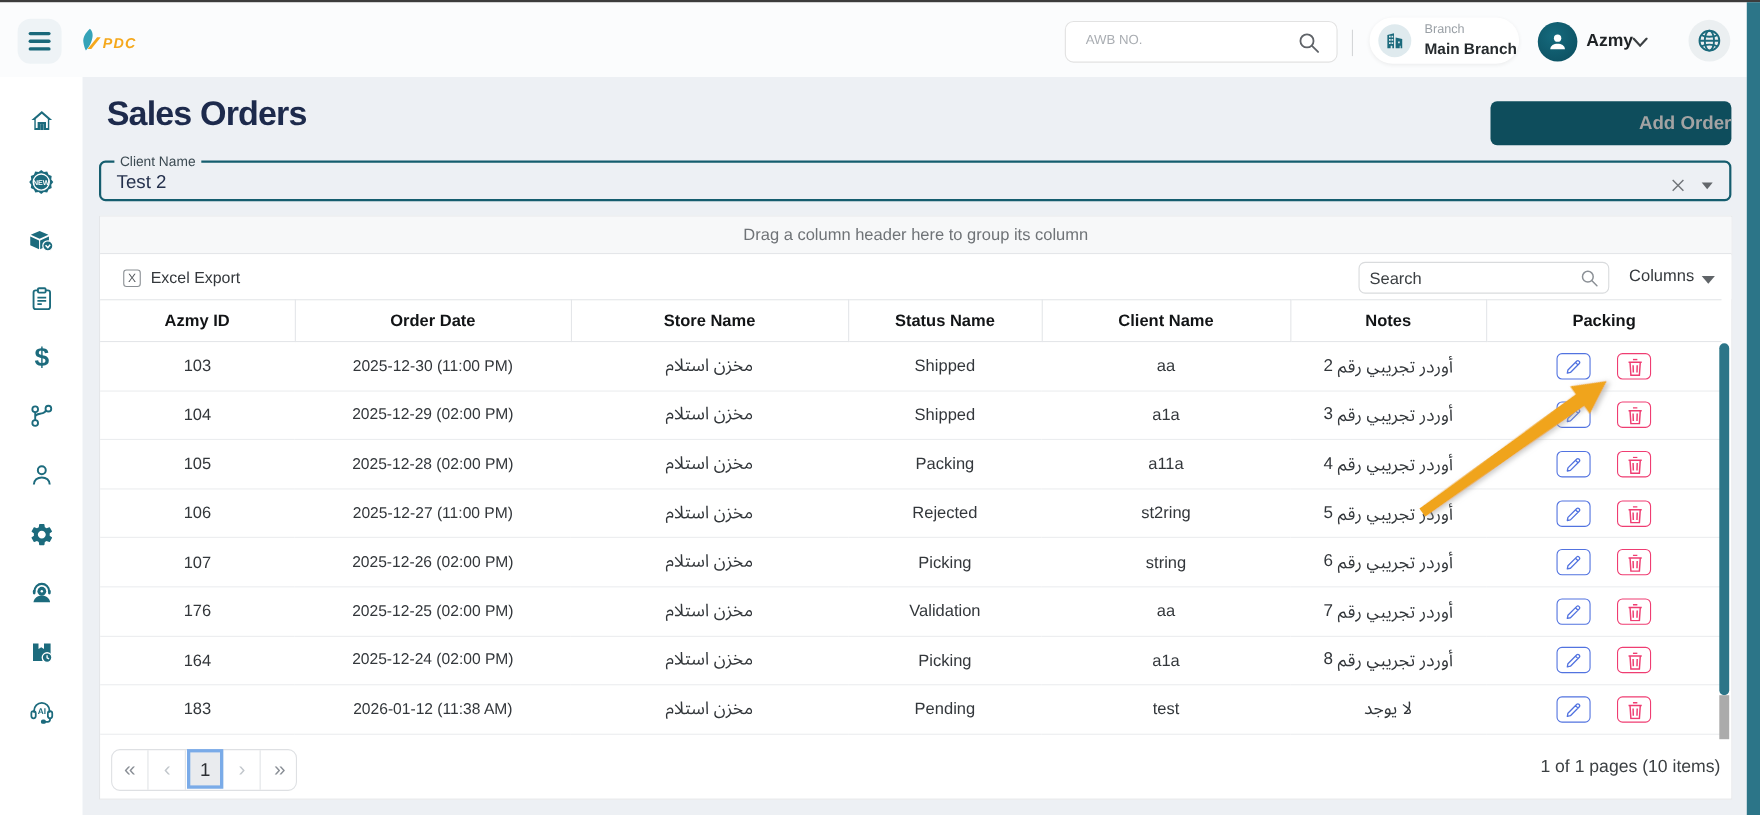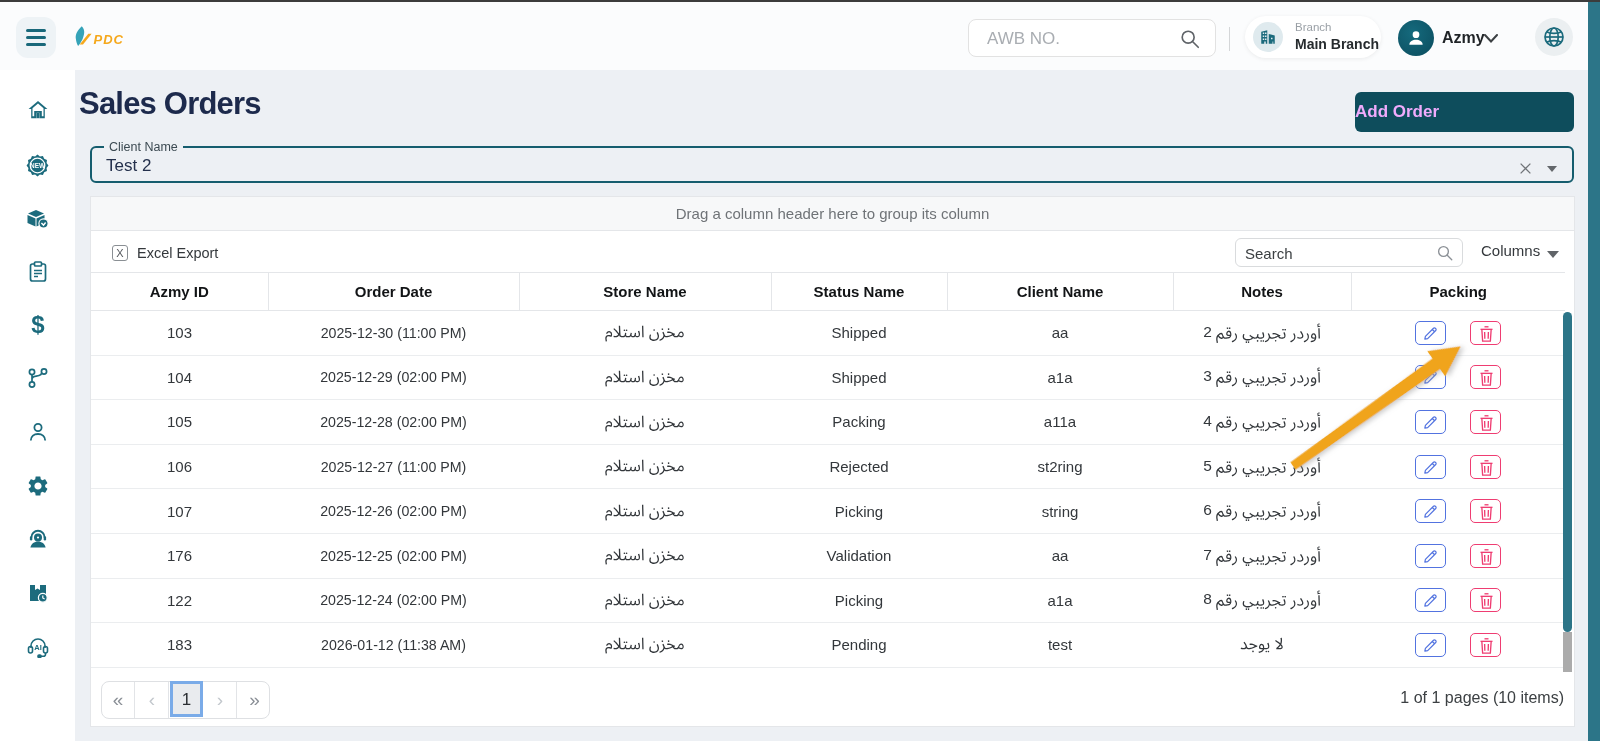--- a/index.html
+++ b/index.html
@@ -4,35 +4,35 @@
 <style>
 *{margin:0;padding:0;box-sizing:border-box;}
 html,body{width:1600px;height:741px;overflow:hidden;}
 body{font-family:"Liberation Sans",sans-serif;background:#edf0f4;position:relative;}
 .topstrip{position:absolute;left:0;top:0;width:1600px;height:2px;background:#3c3c3c;z-index:50;}
 .header{position:absolute;left:0;top:2px;width:1588px;height:68px;background:#fbfcfd;z-index:10;}
 .hamb{position:absolute;left:16px;top:15px;width:40px;height:41px;background:#eef3f6;border-radius:12px;}
 .hamb i{position:absolute;left:10px;width:20px;height:2.6px;background:#19687a;border-radius:2px;display:block;}
 .logo{position:absolute;left:74px;top:22px;}
 .srch{position:absolute;left:968px;top:17px;width:248px;height:38px;background:#fff;border:1px solid #e2e2e2;border-radius:8px;}
-.srch .ph{position:absolute;left:18px;top:9px;font-size:17px;color:#a9adb2;text-align:center;}
+.srch .ph{position:absolute;left:18px;top:9px;font-size:12px;color:#a9adb2;text-align:center;}
 .hdiv{position:absolute;left:1229px;top:25px;width:1px;height:24px;background:#d4d6d8;}
 .bpill{position:absolute;left:1245px;top:14px;width:136px;height:42px;background:#fff;border-radius:21px;box-shadow:0 1px 4px rgba(0,0,0,.07);text-decoration:underline;}
 .bcirc{position:absolute;left:8px;top:6px;width:30px;height:30px;border-radius:50%;background:#dfeaee;}
 .btxt1{position:absolute;left:50px;top:5px;font-size:11.5px;color:#9aa0a6;}
 .btxt2{position:absolute;left:50px;top:20px;font-size:14px;font-weight:bold;color:#262b2e;white-space:nowrap;text-align:center;}
 .avatar{position:absolute;left:1398px;top:18px;width:36px;height:36px;border-radius:50%;background:radial-gradient(circle at 40% 35%,#156a7d,#0b4c5d);}
 .uname{position:absolute;left:1442px;top:27px;font-size:16px;font-weight:bold;color:#1f2326;}
 .globe{position:absolute;left:1535px;top:16px;width:38px;height:38px;border-radius:50%;background:#ebeff1;}
 .sidebar{position:absolute;left:0;top:70px;width:75px;height:671px;background:#fff;z-index:5;}
 .sicon{position:absolute;left:0;width:75px;text-align:center;}
 .sicon svg{display:inline-block;}
 .main{position:absolute;left:75px;top:70px;width:1513px;height:671px;}
-.title{position:absolute;left:4px;top:16px;font-size:31px;font-weight:bold;color:#1d2a4c;letter-spacing:-.8px;}
-.addbtn{position:absolute;left:1280px;top:22px;width:219px;height:40px;background:#0e4d5c;border-radius:6px;color:#f0abfc;font-size:17px;font-weight:bold;text-align:left;line-height:40px;}
+.title{position:absolute;left:22px;top:16px;font-size:31px;font-weight:bold;color:#1d2a4c;letter-spacing:-.8px;}
+.addbtn{position:absolute;left:1280px;top:22px;width:219px;height:40px;background:#0e4d5c;border-radius:6px;color:#a3a3a3;font-size:17px;font-weight:bold;text-align:right;line-height:40px;}
 .cinput{position:absolute;left:15px;top:76px;width:1484px;height:37px;border:2px solid #155d6e;border-radius:6px;}
 .clabel{position:absolute;left:12px;top:-8px;background:#edf0f4;padding:0 5px;font-size:12.5px;color:#3c4a52;}
 .cval{position:absolute;left:14px;top:8px;font-size:17px;color:#24304c;}
 .cx{position:absolute;right:40px;top:14px;width:13px;height:13px;}
 .ccaret{position:absolute;right:15px;top:18px;width:0;height:0;border-left:5.5px solid transparent;border-right:5.5px solid transparent;border-top:6.5px solid #63676b;}
 .panel{position:absolute;left:15px;top:126px;width:1485px;height:531px;background:#fff;border:1px solid #e4e6e9;}
 .gbar{position:absolute;left:0;top:0;width:1483px;height:34px;background:#f7f8f9;border-bottom:1px solid #e4e6e9;text-align:center;font-size:15px;color:#6f7377;line-height:34px;}
 .toolbar{position:absolute;left:0;top:35px;width:1483px;height:40px;background:#fff;}
 .xlicon{position:absolute;left:21px;top:13px;width:16px;height:16px;border:1px solid #8a8f94;border-radius:3px;font-size:11px;color:#55595e;text-align:center;line-height:15px;}
 .xltxt{position:absolute;left:46px;top:13px;font-size:14.5px;color:#34383c;}
@@ -375,21 +375,21 @@
                   <g fill="none" stroke="#ef3d72" stroke-width="2">
                     <line x1="8" y1="1.2" x2="14" y2="1.2"></line>
                     <line x1="2" y1="5" x2="20" y2="5"></line>
                     <path d="M4 5 L5.2 22.8 L16.8 22.8 L18 5"></path>
                     <line x1="8.2" y1="9" x2="8.5" y2="19"></line>
                     <line x1="13.8" y1="9" x2="13.5" y2="19"></line>
                   </g>
                 </svg></span></td>
           </tr>
 <tr>
-            <td>122</td>
+            <td>164</td>
             <td style="font-size:14.2px">2025-12-24 (02:00 PM)</td>
             <td><svg class="ar" width="80" height="18" viewBox="0 -13.2 80 18">
                 <use href="#w-store"></use>
               </svg></td>
             <td>Picking</td>
             <td>a1a</td>
             <td><span style="font-size:15.5px;color:#33373b">8</span><span style="display:inline-block;width:4px"></span><svg class="ar" width="105" height="20" viewBox="0 -15.6 105 20">
                 <use href="#w-note"></use>
               </svg></td>
             <td><span class="abtn edit"><svg width="17" height="17" viewBox="0 0 24 24" style="position:absolute;left:6px;top:3px">

